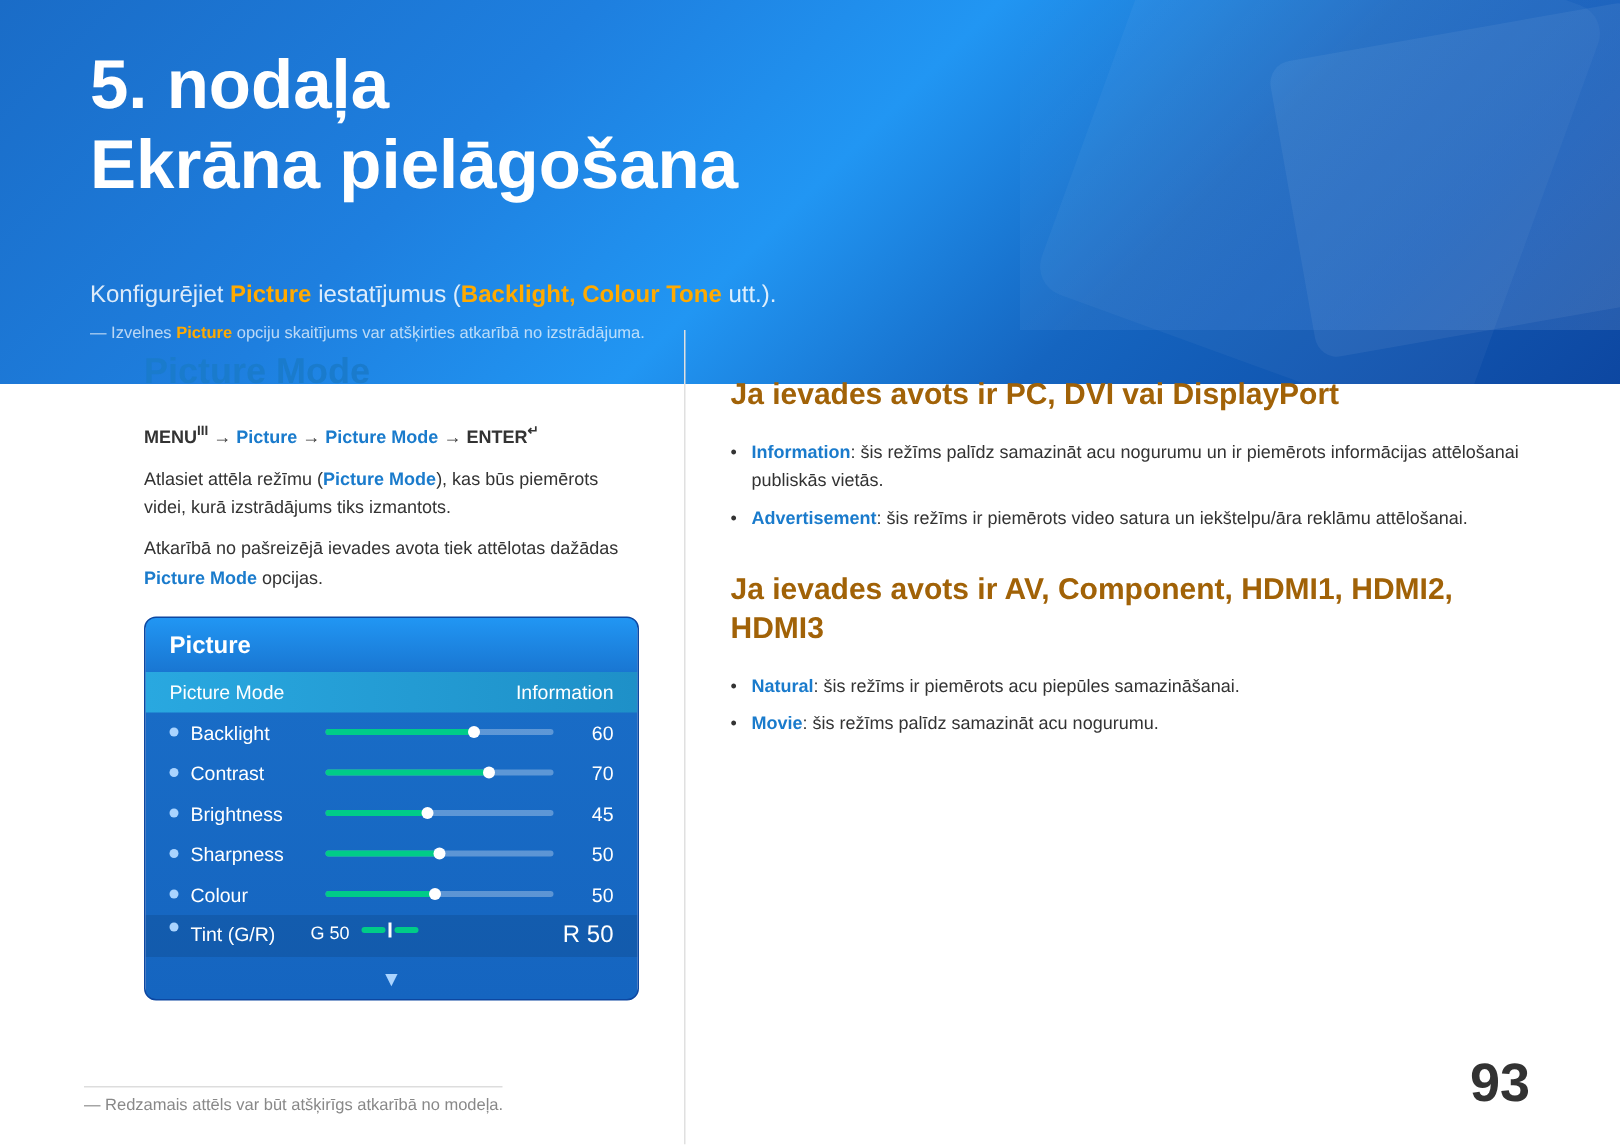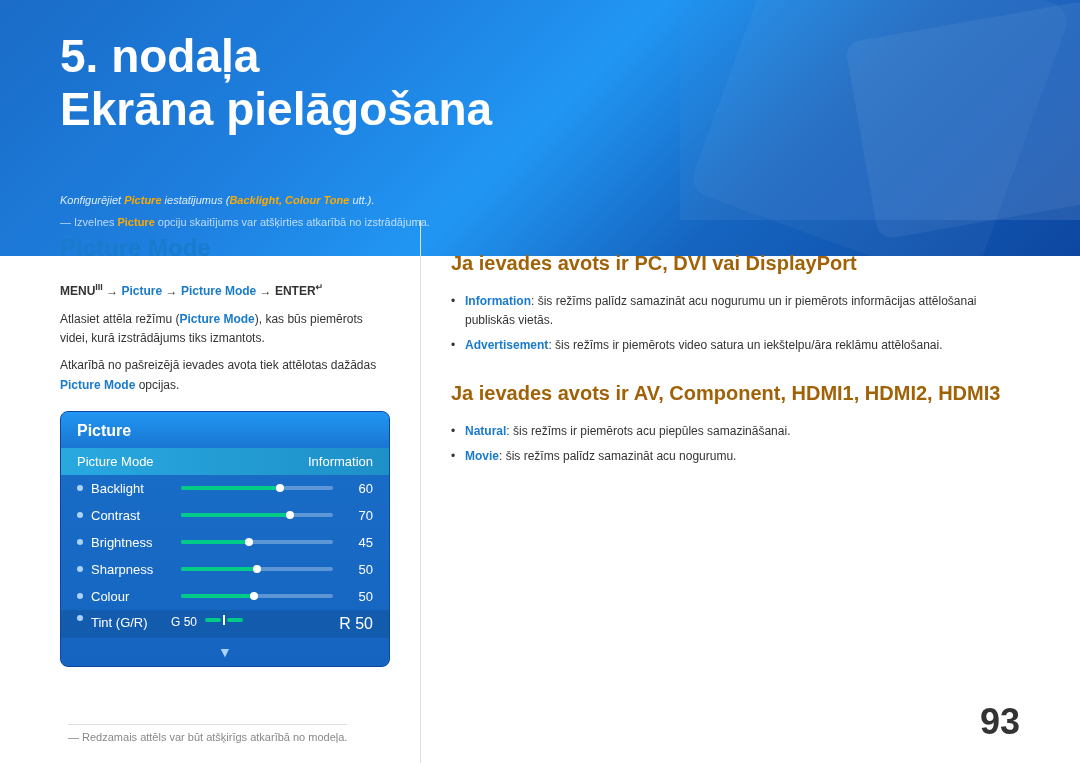--- a/index.html
+++ b/index.html
@@ -59,23 +59,22 @@
       font-size: 46px;
       font-weight: bold;
       color: #fff;
       line-height: 1.15;
     }
 
     .header-subtitle {
       position: absolute;
       bottom: 50px;
       left: 60px;
-      font-size: 11px;
+      font-size: 16px;
       color: rgba(255,255,255,0.85);
-      font-style: italic;
     }
 
     .header-subtitle .highlight-orange {
       color: #ffaa00;
       font-weight: bold;
     }
 
     .header-note {
       position: absolute;
       bottom: 28px;
@@ -97,20 +96,21 @@
       bottom: 0;
       display: flex;
       padding: 0;
     }
 
     
     .left-column {
       width: 420px;
       padding: 14px 30px 20px 60px;
       flex-shrink: 0;
+      margin-left: 36px;
     }
 
     .section-title {
       font-size: 24px;
       font-weight: bold;
       color: #1a7bcc;
       margin-bottom: 20px;
     }
 
     .menu-path {
@@ -272,21 +272,21 @@
 
     .bullet-list li .highlight-blue {
       color: #1a7bcc;
       font-weight: bold;
     }
 
     
     .footer {
       position: absolute;
       bottom: 20px;
-      left: 68px;
+      left: 56px;
       right: 60px;
       display: flex;
       justify-content: space-between;
       align-items: flex-end;
     }
 
     .footer-note {
       font-size: 11px;
       color: #888;
     }

